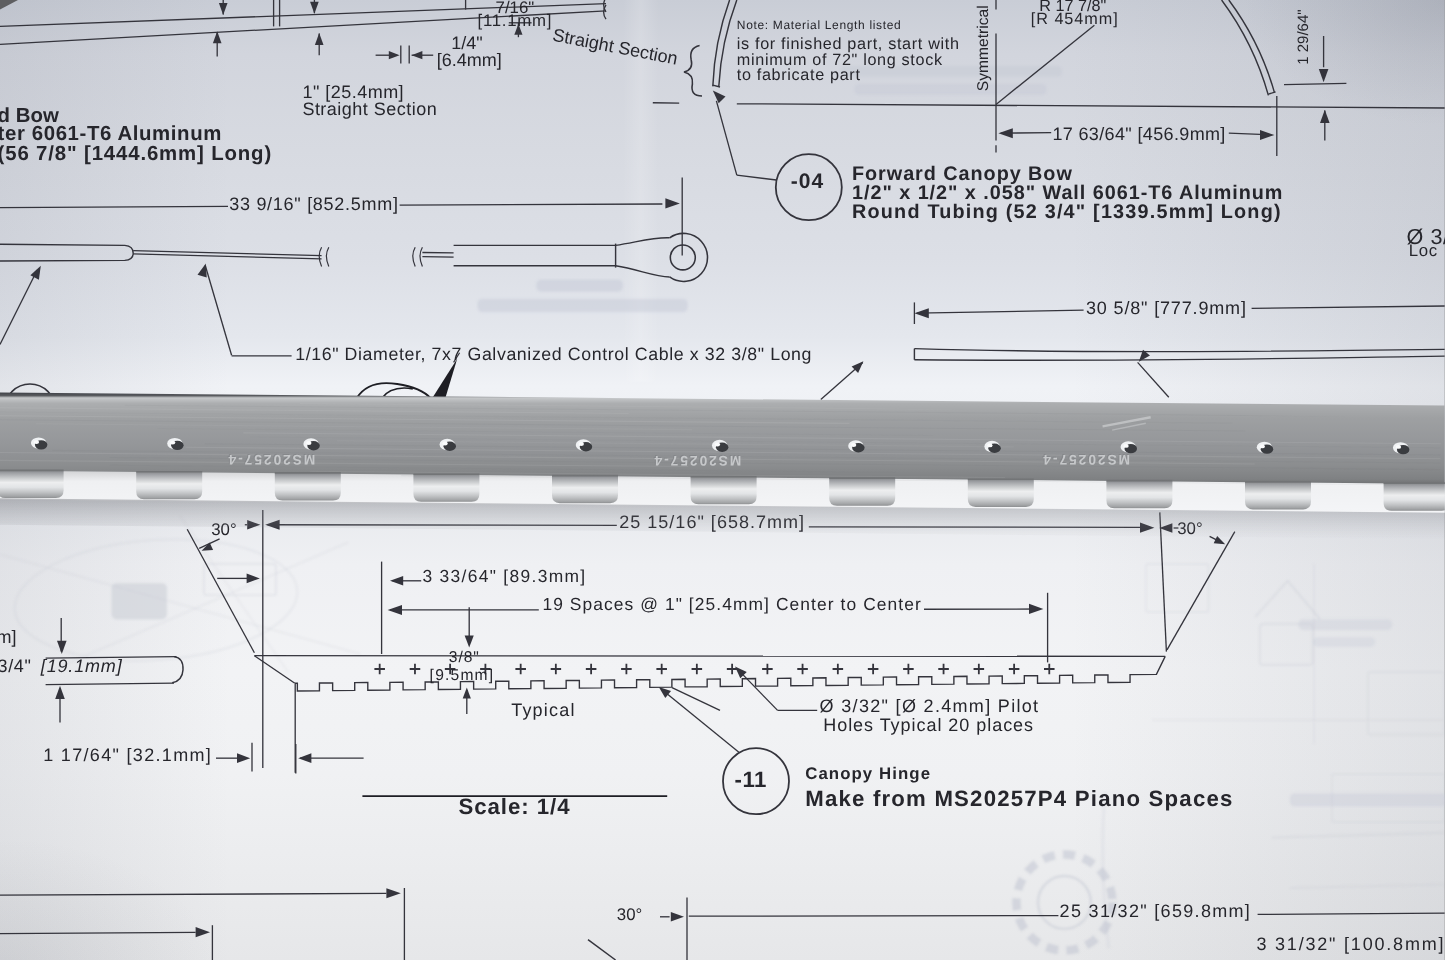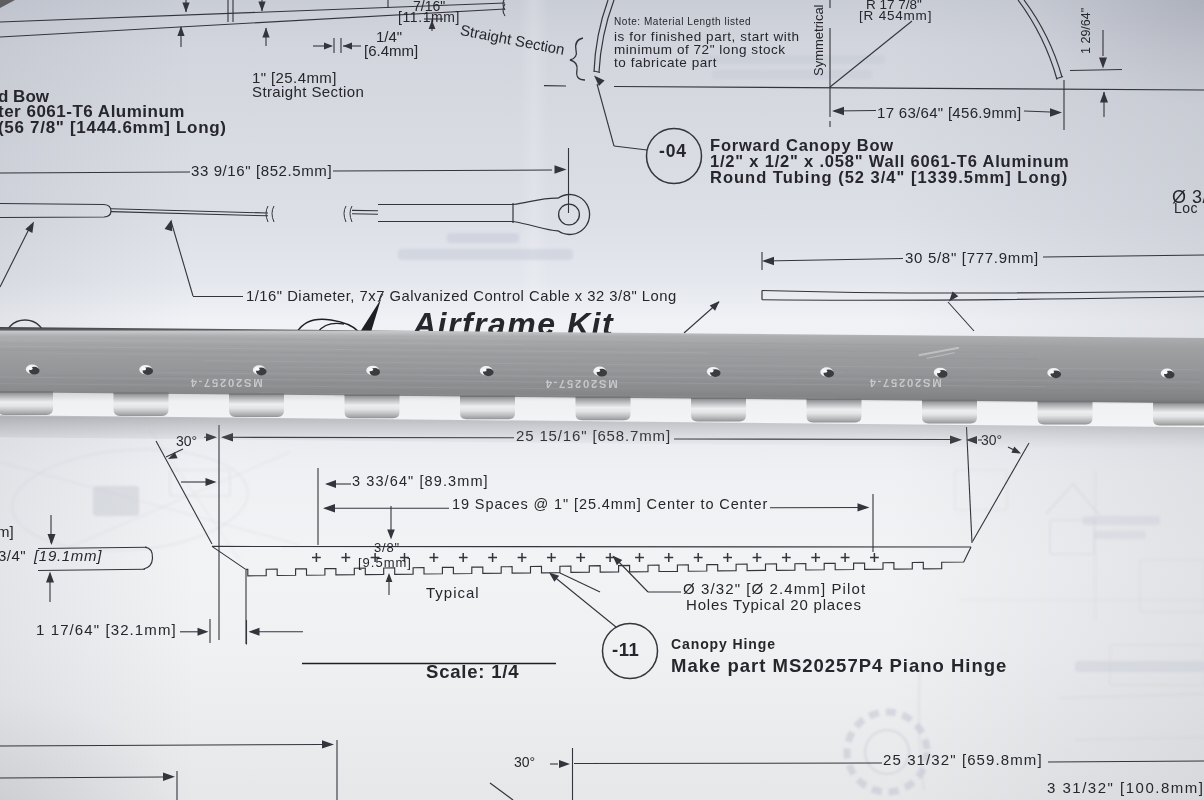--- a/index.html
+++ b/index.html
@@ -232,39 +232,38 @@
 <div class="t" style="left:877px;top:105px;font-size:15px;letter-spacing:0.3px;">17 63/64"  [456.9mm]</div>
 <div class="t" style="left:659px;top:142px;font-size:17.5px;font-weight:bold;letter-spacing:0.8px;">-04</div>
 <div class="t" style="left:710px;top:137px;font-size:16.5px;font-weight:bold;letter-spacing:0.8px;">Forward Canopy Bow</div>
 <div class="t" style="left:710px;top:153px;font-size:16.5px;font-weight:bold;letter-spacing:0.8px;">1/2" x 1/2" x .058" Wall 6061-T6 Aluminum</div>
 <div class="t" style="left:710px;top:169px;font-size:16.5px;font-weight:bold;letter-spacing:1.0px;">Round Tubing  (52 3/4" [1339.5mm] Long)</div>
 <div class="t" style="left:1172px;top:188px;font-size:18px;letter-spacing:0.5px;">Ø 3/</div>
 <div class="t" style="left:1174px;top:201px;font-size:14px;letter-spacing:0.5px;">Loc</div>
 <div class="t" style="left:191px;top:163px;font-size:15px;letter-spacing:0.6px;">33 9/16" [852.5mm]</div>
 <div class="t" style="left:905px;top:250px;font-size:15px;letter-spacing:0.7px;">30 5/8"  [777.9mm]</div>
 <div class="t" style="left:246px;top:289px;font-size:14.8px;letter-spacing:0.5px;">1/16" Diameter, 7x7 Galvanized Control Cable x 32 3/8" Long</div>
-<div class="t" style="left:413px;top:308px;font-size:32px;font-weight:bold;font-style:italic;letter-spacing:1.5px;">Airframe Kit</div>
 <div class="t" style="left:-3px;top:524px;font-size:15px;">m]</div>
 <div class="t" style="left:-2px;top:548px;font-size:15px;letter-spacing:0.5px;">3/4"</div>
 <div class="t" style="left:34px;top:548px;font-size:15px;letter-spacing:0.7px;font-style:italic;">[19.1mm]</div>
 <div class="t" style="left:176px;top:434px;font-size:14px;">30°</div>
 <div class="t" style="left:981px;top:433px;font-size:14px;">30°</div>
 <div class="t" style="left:516px;top:428px;font-size:15px;letter-spacing:0.85px;">25 15/16"  [658.7mm]</div>
 <div class="t" style="left:352px;top:474px;font-size:14.5px;letter-spacing:1.1px;">3 33/64"  [89.3mm]</div>
 <div class="t" style="left:452px;top:497px;font-size:14.5px;letter-spacing:0.9px;">19 Spaces @ 1" [25.4mm] Center to Center</div>
 <div class="t" style="left:374px;top:541px;font-size:13px;letter-spacing:0.8px;">3/8"</div>
 <div class="t" style="left:358px;top:556px;font-size:13px;letter-spacing:1.0px;">[9.5mm]</div>
 <div class="t" style="left:426px;top:585px;font-size:15px;letter-spacing:1.0px;">Typical</div>
 <div class="t" style="left:683px;top:581px;font-size:15px;letter-spacing:1.1px;">Ø 3/32"  [Ø 2.4mm]  Pilot</div>
 <div class="t" style="left:686px;top:597px;font-size:15px;letter-spacing:0.8px;">Holes Typical 20 places</div>
 <div class="t" style="left:36px;top:622px;font-size:15px;letter-spacing:1.1px;">1 17/64"  [32.1mm]</div>
-<div class="t" style="left:382px;top:662px;font-size:18.5px;font-weight:bold;letter-spacing:0.8px;margin-left:44px;">Scale: 1/4</div>
+<div class="t" style="left:382px;top:662px;font-size:18.5px;font-weight:bold;letter-spacing:0.8px;">Scale: 1/4</div>
 <div class="t" style="left:612px;top:640px;font-size:18.5px;font-weight:bold;letter-spacing:0.5px;text-align:right;">-11</div>
 <div class="t" style="left:671px;top:637px;font-size:14px;font-weight:bold;letter-spacing:0.9px;">Canopy Hinge</div>
-<div class="t" style="left:671px;top:656px;font-size:18.5px;font-weight:bold;letter-spacing:1.0px;">Make part MS20257P4 Piano Hinge</div>
+<div class="t" style="left:671px;top:656px;font-size:18.5px;font-weight:bold;letter-spacing:1.0px;">Make from MS20257P4 Piano Spaces</div>
 <div class="t" style="left:514px;top:755px;font-size:14px;">30°</div>
 <div class="t" style="left:883px;top:752px;font-size:15px;letter-spacing:1.1px;">25 31/32"  [659.8mm]</div>
 <div class="t" style="left:1047px;top:780px;font-size:15px;letter-spacing:1.5px;">3 31/32"  [100.8mm]</div>
 <svg width="1204" height="800" viewBox="0 0 1204 800">
 <defs>
 <linearGradient id="leaf" x1="0" y1="327" x2="0" y2="403" gradientUnits="userSpaceOnUse">
  <stop offset="0" stop-color="#3e4046"></stop>
           <stop offset="0.035" stop-color="#595b5f"></stop>
  <stop offset="0.06" stop-color="#c6c8ca"></stop>
           <stop offset="0.12" stop-color="#acaeb0"></stop>

